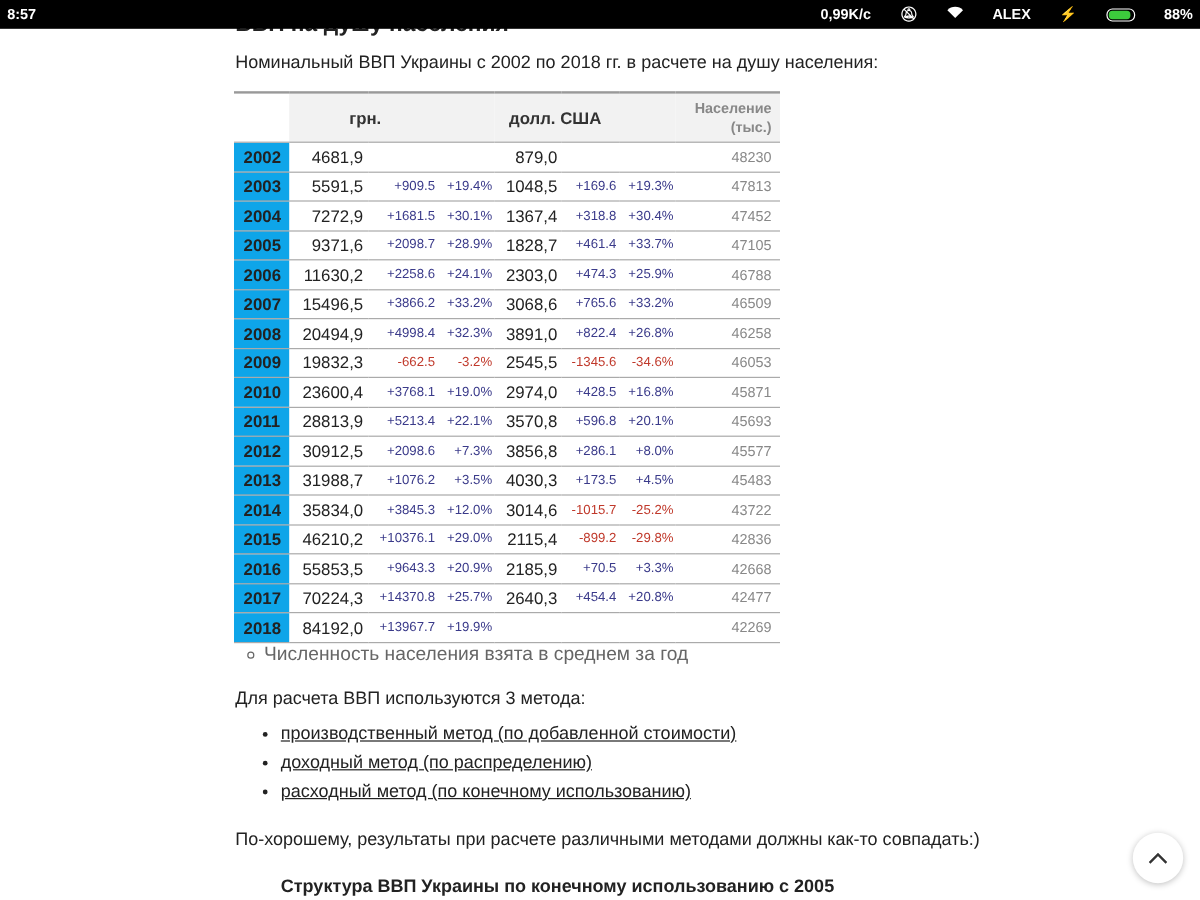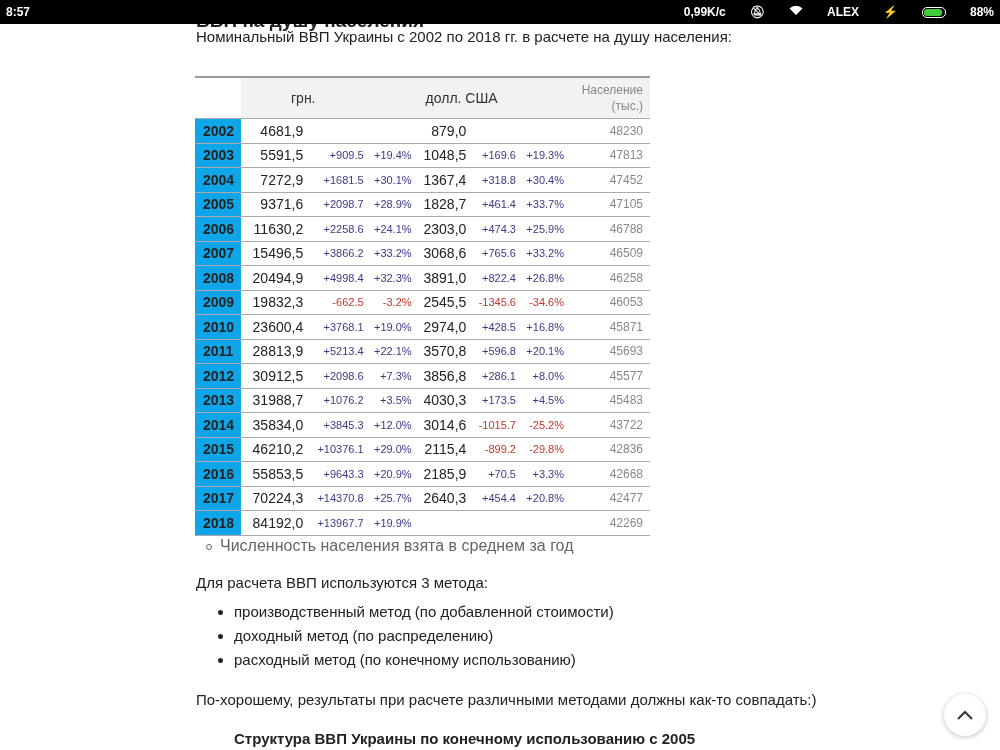--- a/index.html
+++ b/index.html
@@ -3,37 +3,37 @@
 <meta charset="utf-8">
 <style>
   html,body{margin:0;padding:0;}
   body{width:1000px;height:750px;overflow:hidden;background:#fff;position:relative;font-family:"Liberation Sans",sans-serif;color:#222;}
   .statusbar{position:absolute;top:0;left:0;width:1000px;height:24px;background:#000;color:#fff;font-size:12px;font-weight:bold;z-index:5;}
   .statusbar .time{position:absolute;left:6px;top:5px;}
   .statusbar .right{position:absolute;right:6px;top:5px;display:flex;align-items:center;gap:24px;}
   .battery{display:inline-block;width:22px;height:9px;border:1.5px solid #fff;border-radius:5px;position:relative;}
   .battery .fill{position:absolute;left:1px;top:1px;bottom:1px;width:82%;background:#3ccc3c;border-radius:3px;}
   .clipped-heading{position:absolute;top:10px;left:196px;font-size:19px;font-weight:bold;color:#222;}
-  .intro{position:absolute;top:28px;left:196px;font-size:15px;text-align:center;}
+  .intro{position:absolute;top:44px;left:196px;font-size:15px;text-align:center;}
   table{position:absolute;top:76px;left:195px;border-collapse:collapse;font-size:14px;width:455px;}
-  thead th{background:#f2f2f2;font-weight:normal;height:38px;border-top:2px solid #999;color:#333;}
+  thead th{background:#f2f2f2;font-weight:bold;height:38px;border-top:2px solid #999;color:#333;}
   thead th.pop{color:#888;font-size:12px;text-align:right;padding-right:7px;line-height:16px;}
   thead th.blank{background:#fff;width:44px;}
   tbody td{height:23.5px;border-top:1.5px solid #aaa;padding:0;}
   tbody tr:last-child td{border-bottom:1.5px solid #aaa;}
   td.year{background:#0ea5e9;font-weight:bold;padding-left:8px;width:38px;}
   td.val{text-align:right;padding-right:4px;}
   td.d{text-align:right;color:#3a3a8a;font-size:11px;padding-right:2px;}
   td.d.neg{color:#c0392b;}
   td.pop{text-align:right;color:#888;font-size:12px;padding-right:7px;}
   .footnote{position:absolute;top:537px;left:206px;font-size:16px;color:#666;text-align:center;}
   .footnote span.bullet{display:inline-block;width:4px;height:4px;border:1px solid #666;border-radius:50%;margin-right:8px;vertical-align:middle;}
   .p{position:absolute;left:196px;font-size:15px;}
   ul.methods{position:absolute;top:600px;left:196px;margin:0;padding-left:38px;font-size:15px;}
-  ul.methods li{height:24px;line-height:24px;}
+  ul.methods li{height:24px;line-height:24px;text-decoration:underline;}
   .subhead{position:absolute;top:730px;left:234px;font-size:15px;font-weight:bold;}
   .totop{position:absolute;left:944px;top:694px;width:42px;height:42px;border-radius:50%;background:#fff;box-shadow:0 1px 5px rgba(0,0,0,0.25);display:flex;align-items:center;justify-content:center;}
 </style>
 </head>
 <body>
 
 <div class="statusbar">
   <span class="time">8:57</span>
   <div class="right">
     <span>0,99K/c</span>

